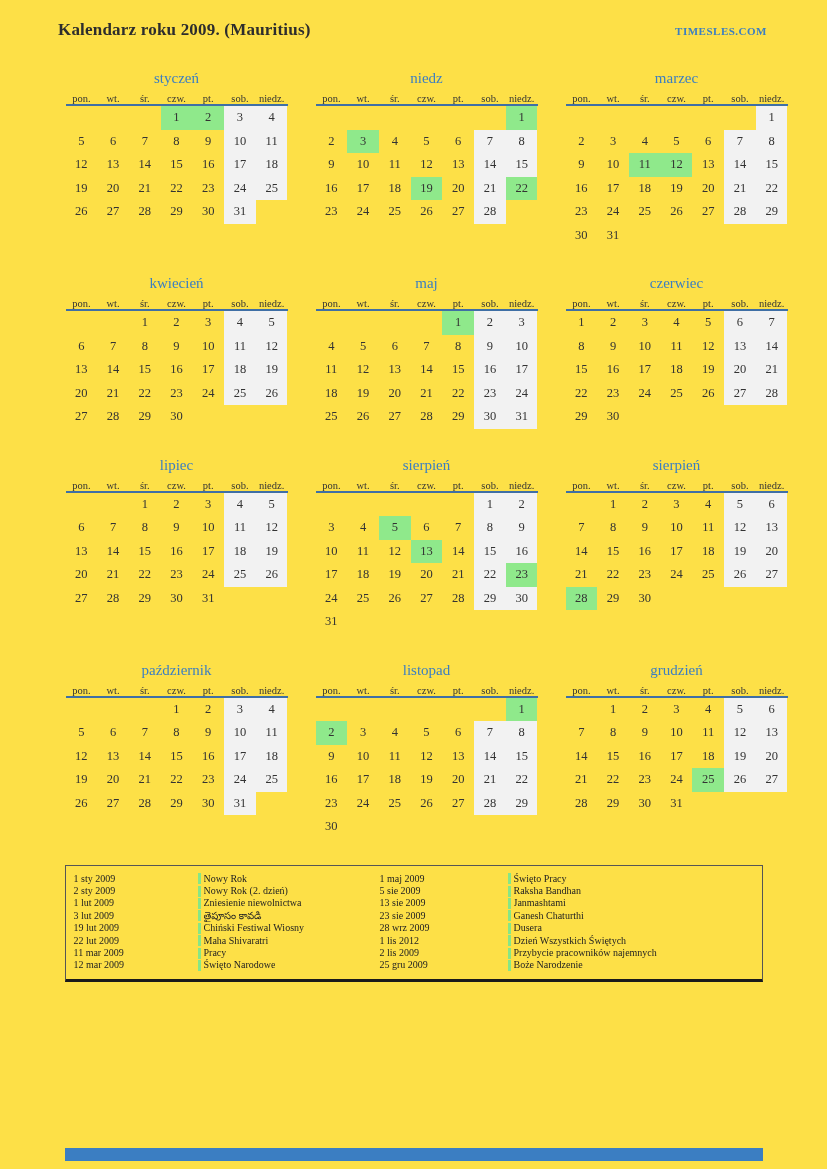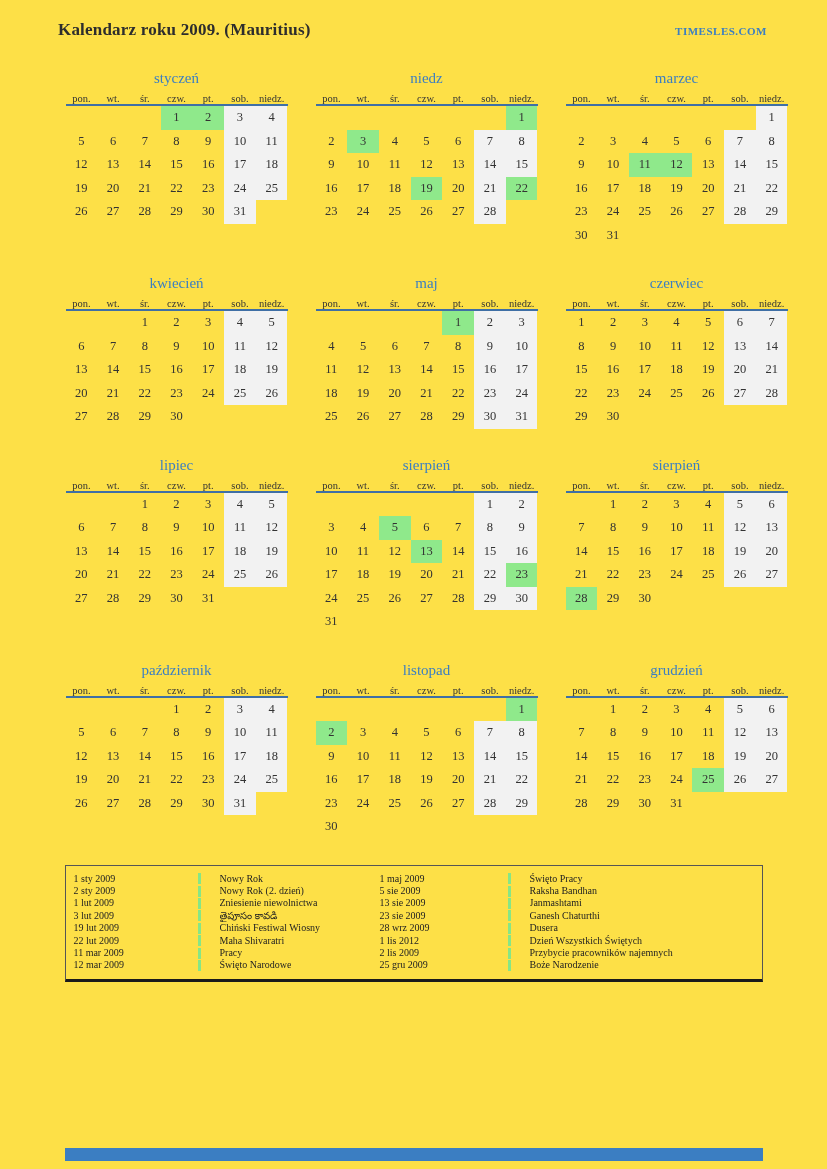--- a/index.html
+++ b/index.html
@@ -24,21 +24,21 @@
   .weekday-row{display:grid;grid-template-columns:repeat(7,1fr);border-bottom:2px solid var(--line-blue);}
   .weekday{text-align:center;font-size:10.5px;color:#333;}
   .day-grid{display:grid;grid-template-columns:repeat(7,1fr);grid-auto-rows:23.5px;}
   .day-cell{display:flex;align-items:center;justify-content:center;font-size:12.5px;color:var(--ink);}
   .day-cell.weekend{background:var(--weekend);}
   .day-cell.holiday{background:var(--green);}
   .holiday-legend{width:698px;margin:26px auto 0;border:1.5px solid #555;border-bottom:3px solid #1a1a1a;
     padding:7px 6px 7px 8px;}
   .legend-grid{display:grid;grid-template-columns:124px 182px 128px 1fr;font-size:10px;line-height:12.4px;color:#222;}
   .legend-date{white-space:nowrap;}
-  .legend-name{display:flex;align-items:center;gap:19px;min-width:0;}
+  .legend-name{display:flex;align-items:center;gap:3px;min-width:0;}
   .legend-bar{width:3px;height:11px;background:var(--bar-green);flex:none;}
   .legend-text{white-space:nowrap;overflow:hidden;}
   .footer-bar{position:absolute;left:65px;bottom:8px;width:698px;height:13px;background:var(--blue);}
 </style>
 </head>
 <body>
 
 <div class="page">
 
   <div class="page-header">

